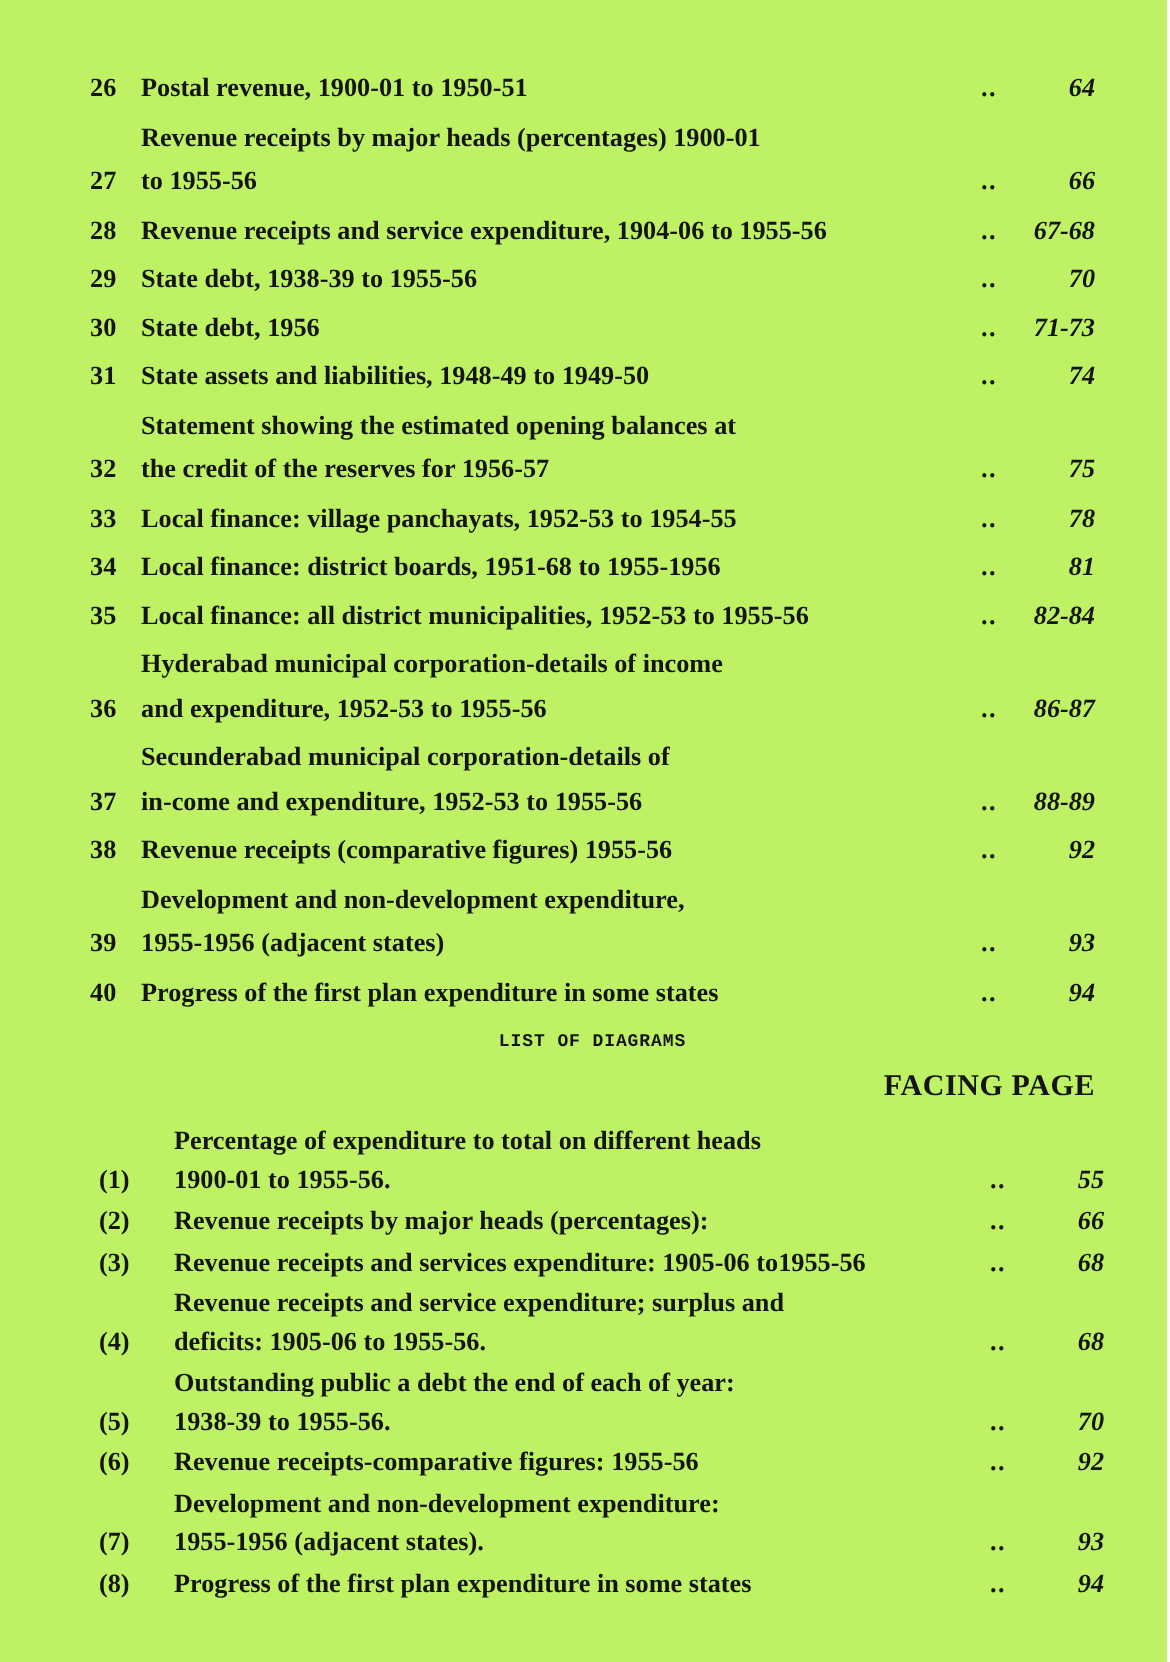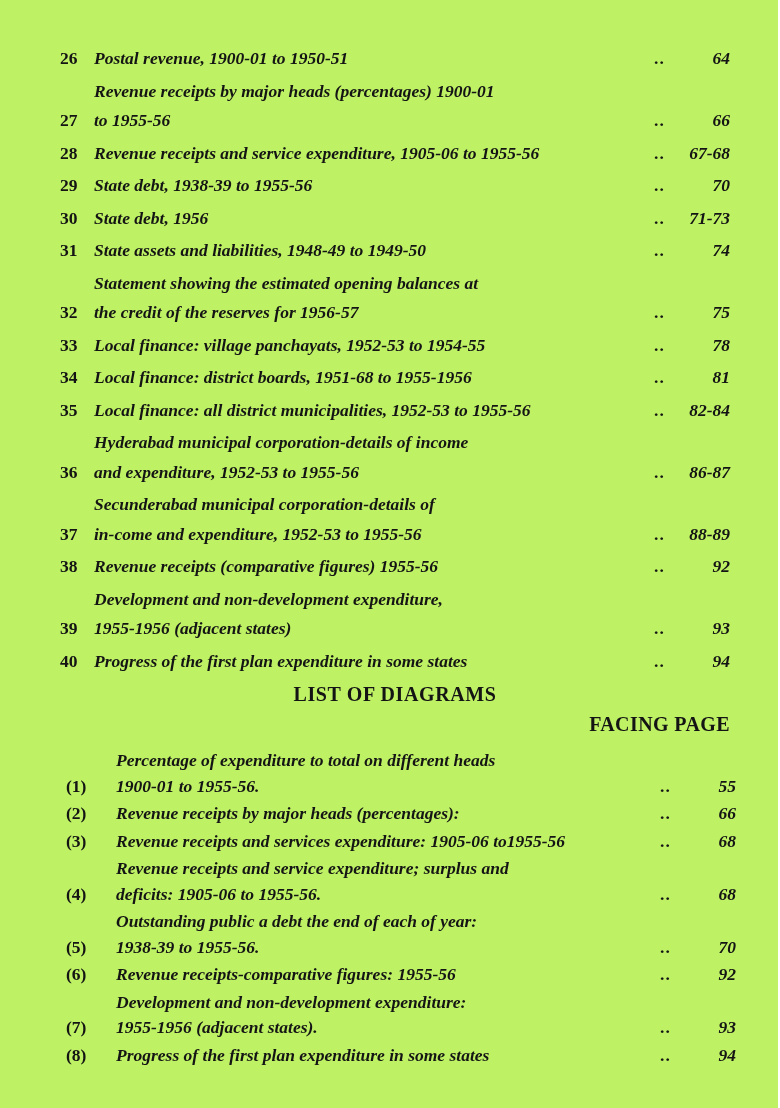--- a/index.html
+++ b/index.html
@@ -19,29 +19,30 @@
   .tables .row { margin-bottom:3px; }
   .tables .num { width:34px; flex:none; }
   .diagrams { font-size:17.5px; line-height:25.5px; padding-left:6px; }
   .diagrams .row { margin-bottom:2px; }
   .diagrams .num { width:50px; flex:none; }
   .row {
     display:flex;
     align-items:flex-end;
   }
   .title { flex:1; min-width:0; }
-  .line { white-space:nowrap; overflow:visible;font-style:italic; }
+  .line { white-space:nowrap; overflow:visible; }
   .dots { flex:none; width:20px; text-align:left; letter-spacing:1px; }
   .pg { flex:none; width:56px; text-align:right;font-style:italic; }
   .heading {
     text-align:center;
-    font-size:20px;
+    font-size:12px;
     line-height:27px;
     letter-spacing:0.6px;
     margin:5px 0 3px 0;
+    font-family:Liberation Mono, monospace;
   }
   .facing {
     text-align:right;
     font-size:20px;
     line-height:26px;
     letter-spacing:0.4px;
     margin:2px 0 11px 0;
   }
 </style>
 </head>
@@ -63,21 +64,21 @@
         <span class="title">
           <div class="line">Revenue receipts by major heads (percentages) 1900-01</div>
           <div class="line">to 1955-56</div>
         </span>
         <span class="dots">..</span>
         <span class="pg">66</span>
       </div>
       <div class="row">
         <span class="num">28</span>
         <span class="title">
-          <div class="line">Revenue receipts and service expenditure, 1905-06 to 1955-56</div>
+          <div class="line">Revenue receipts and service expenditure, 1904-06 to 1955-56</div>
         </span>
         <span class="dots">..</span>
         <span class="pg">67-68</span>
       </div>
       <div class="row">
         <span class="num">29</span>
         <span class="title">
           <div class="line">State debt, 1938-39 to 1955-56</div>
         </span>
         <span class="dots">..</span>

